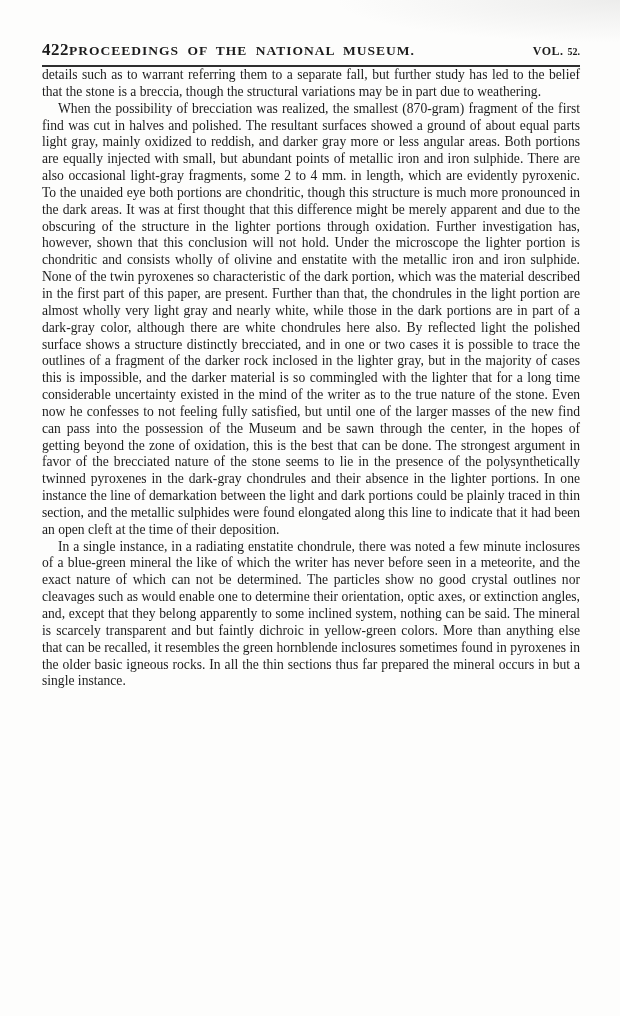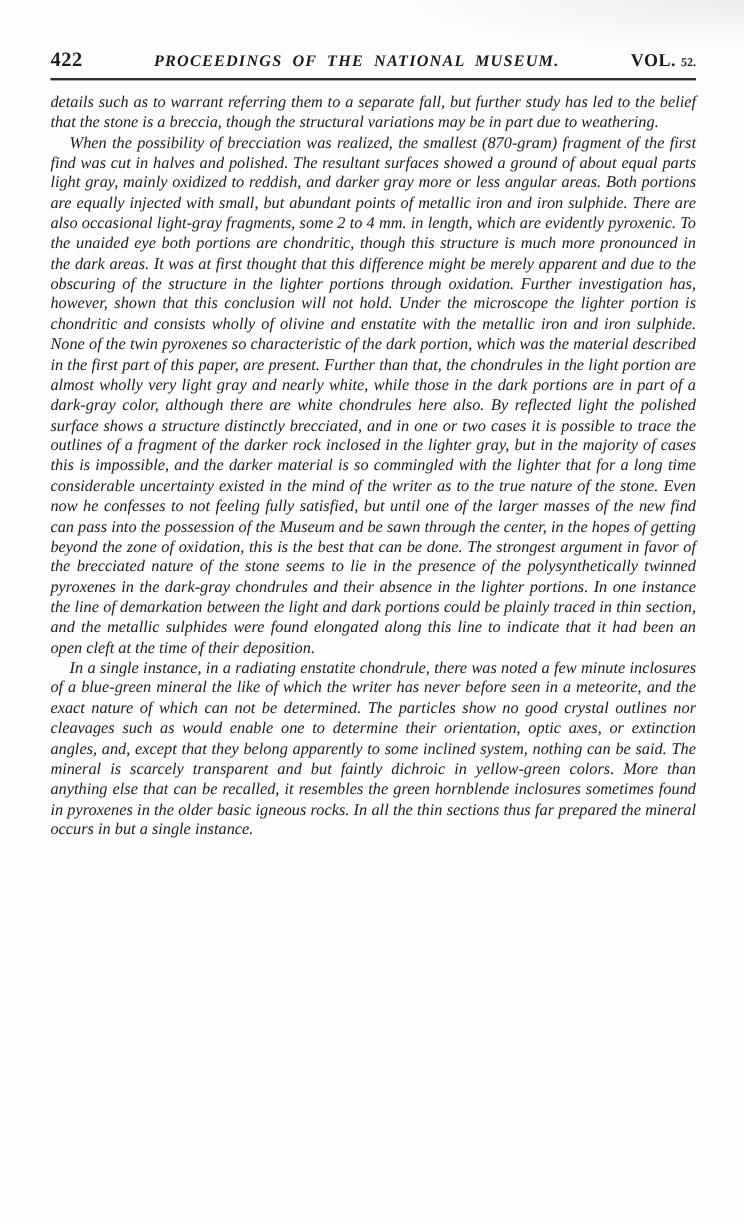--- a/index.html
+++ b/index.html
@@ -34,47 +34,44 @@
     display: flex;
     align-items: baseline;
   }
   .page-number {
     font-size: 17px;
     font-weight: 700;
     letter-spacing: 0.5px;
   }
   .running-head {
     flex: 1;
-    text-align: center;
-    font-style: italic;
+    text-align: left;
     font-weight: 700;
     font-size: 13.5px;
     letter-spacing: 1px;
     word-spacing: 4px;
     white-space: nowrap;
   }
   .volume-info {
     font-weight: 700;
     white-space: nowrap;
   }
   .volume-label {
-    font-size: 15px;
+    font-size: 12px;
     letter-spacing: 0.5px;
   }
   .volume-number {
     font-size: 10px;
   }
   .header-rule {
     height: 2px;
     background: #2e2e2e;
     margin-top: 5px;
   }
   .body-text {
-    margin-top: 10px;
-    font-style: italic;
   }
   .para {
     margin: 0;
     font-size: 13.6px;
     line-height: 16.85px;
     text-align: justify;
   }
   .para.indent {
     text-indent: 16px;
   }

